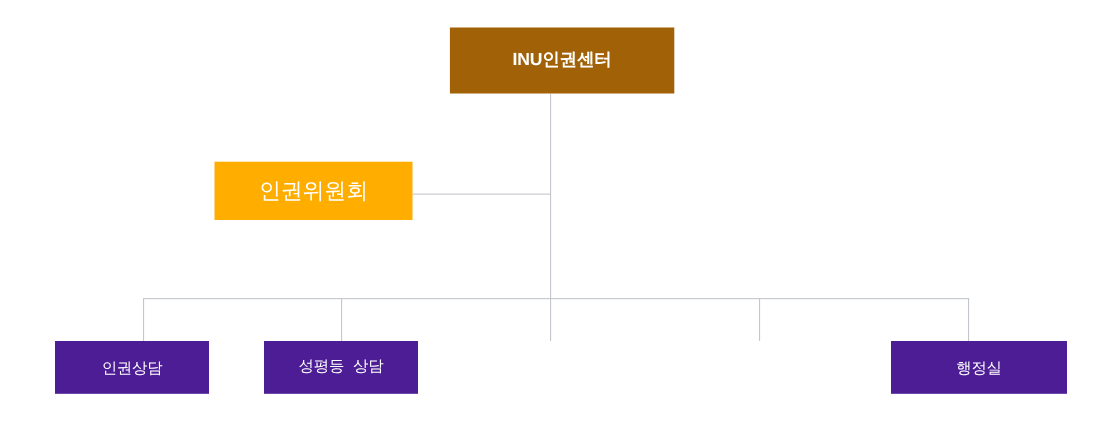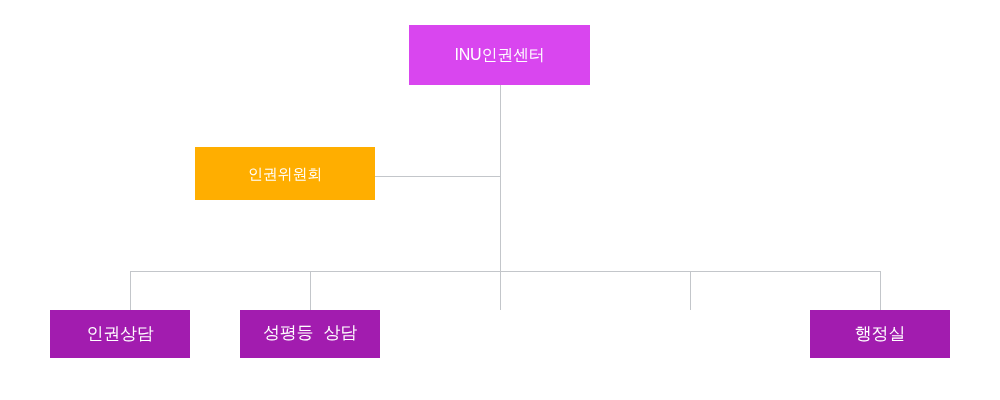--- a/index.html
+++ b/index.html
@@ -25,38 +25,39 @@
     color: #ffffff;
     box-sizing: border-box;
     text-align: center;
     letter-spacing: -0.2px;
     line-height: 1.2;
     z-index: 2;
   }
   .node-root {
     left: 409px;
     top: 25px;
-    width: 181px;
+    width: 204px;
     height: 60px;
-    background: #d946ef;
+    background: #a16207;
     font-size: 16px;
+    font-weight: bold;
   }
   .node-committee {
     left: 195px;
     top: 147px;
     width: 180px;
     height: 53px;
     background: #ffae00;
-    font-size: 15px;
+    font-size: 20px;
   }
   .node-dept {
     top: 310px;
     height: 48px;
-    background: #a21caf;
-    font-size: 17px;
+    background: #4c1d95;
+    font-size: 14px;
   }
   .connector {
     position: absolute;
     background: #c3c6ca;
     z-index: 1;
   }
   .v-line { width: 1px; }
   .h-line { height: 1px; }
 </style>
 </head>
@@ -83,17 +84,17 @@
   <div class="node node-committee">
     <span>인권위원회</span>
   </div>
 
   <div class="node node-dept" style="left:50px; width:140px;">
     <span>인권상담</span>
   </div>
   <div class="node node-dept" style="left:240px; width:140px;font-family:Liberation Mono, monospace;">
     <span>성평등 상담</span>
   </div>
-  <div class="node node-dept" style="left:810px; width:140px;">
+  <div class="node node-dept" style="left:810px; width:160px;">
     <span>행정실</span>
   </div>
 
 </div>
 
 </body></html>

